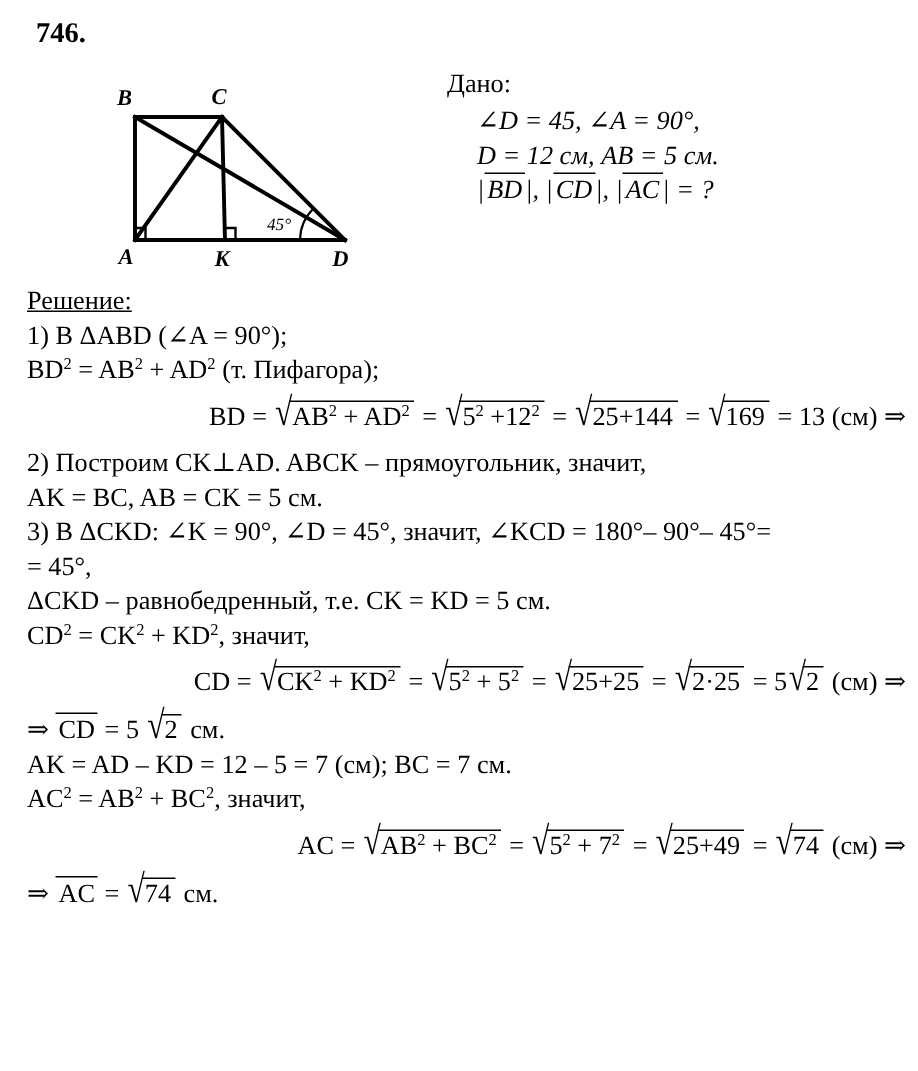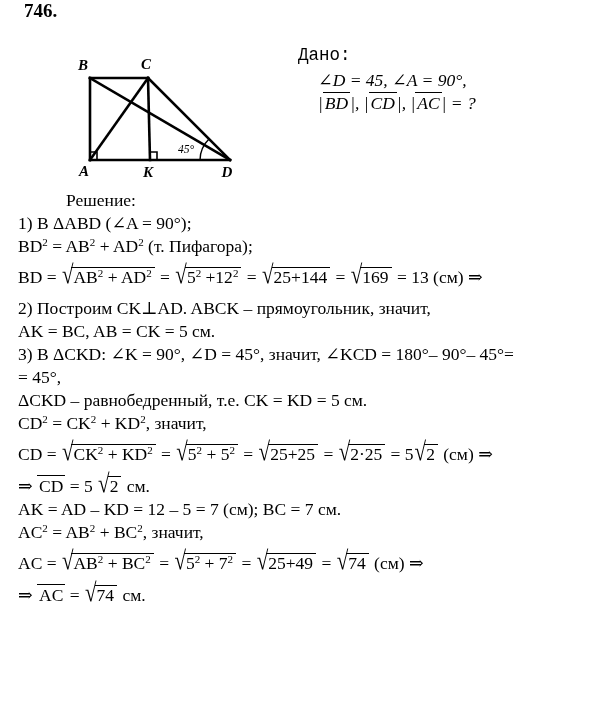--- a/index.html
+++ b/index.html
@@ -5,38 +5,38 @@
   html,body{margin:0;padding:0;background:#ffffff;}
   .page{
     position:relative;
     width:612px;height:714px;
     background:#ffffff;
     color:#000;
     font-family:"Liberation Serif","DejaVu Serif",serif;
     overflow:hidden;
   }
   .problem-number{
-    position:absolute;left:24px;top:0;
+    position:absolute;left:24px;top:12px;
     font-size:19px;font-weight:bold;
   }
   .figure{position:absolute;left:64px;top:48px;}
   .figure line, .figure polyline, .figure path{stroke:#000;fill:none;}
   .figure .side{stroke-width:2.6;stroke-linecap:square;}
   .figure .mark{stroke-width:1.6;}
   .figure .arc{stroke-width:1.4;}
   .figure text{fill:#000;font-family:"Liberation Serif","DejaVu Serif",serif;
     font-weight:bold;font-style:italic;font-size:15px;}
   .figure text.angle{font-weight:normal;font-size:11.5px;}
   .given{position:absolute;left:298px;top:44px;width:300px;font-size:17.5px;line-height:23.5px;}
-  .given-title{margin-bottom:1px;font-family:Liberation Mono, monospace;}
+  .given-title{margin-bottom:1px;}
   .given .mline{padding-left:20px;font-style:italic;}
   .solution{position:absolute;left:18px;top:188px;width:586px;font-size:17.5px;}
-  .solution-title{line-height:24px;margin-bottom:1px;margin-left:48px;}
+  .solution-title{text-decoration:underline;line-height:24px;margin-bottom:1px;}
   .mline{min-height:23px;line-height:23px;white-space:nowrap;}
-  .mline.tall{padding:7px 0 8px 0;}
+  .mline.tall{padding:7px 0 8px 0;text-align:right;}
   sup{font-size:11px;line-height:0;vertical-align:6px;}
   .vec{display:inline-block;border-top:1.5px solid #000;padding:1px 2px 0 2px;line-height:1.05;}
   .sqrt{display:inline-block;white-space:nowrap;margin:0 1px;}
   .rsign{display:inline-block;font-size:21px;transform:scaleY(1.25);transform-origin:70% 78%;margin-right:-2px;}
   .radicand{display:inline-block;border-top:1.6px solid #000;padding:0 3px 0 2px;line-height:1.1;}
 </style>
 </head>
 <body>
 
 <div class="page">
@@ -63,20 +63,21 @@
     <text x="20" y="128" text-anchor="middle">A</text>
     <text x="84" y="129" text-anchor="middle">K</text>
     <text x="163" y="129" text-anchor="middle">D</text>
     <text class="angle" x="122" y="105" text-anchor="middle">45°</text>
   </svg>
 
   <div class="given">
     <div class="given-title">Дано:</div>
     <div id="given-lines">
         <div class="mline">∠D = 45, ∠A = 90°,</div>
+        <div class="mline">D = 12 см, AB = 5 см.</div>
         <div class="mline">|<span class="vec">BD</span>|, |<span class="vec">CD</span>|, |<span class="vec">AC</span>| = ?</div>
       </div>
   </div>
 
   <div class="solution">
     <span class="solution-title">Решение:</span>
     <div id="solution-lines">
         <div class="mline">1) В ΔABD (∠A = 90°);</div>
         <div class="mline">BD<sup>2</sup> = AB<sup>2</sup> + AD<sup>2</sup> (т. Пифагора);</div>
         <div class="mline tall">BD = <span class="sqrt"><span class="rsign">√</span><span class="radicand">AB<sup>2</sup> + AD<sup>2</sup></span></span> = <span class="sqrt"><span class="rsign">√</span><span class="radicand">5<sup>2</sup> +12<sup>2</sup></span></span> = <span class="sqrt"><span class="rsign">√</span><span class="radicand">25+144</span></span> = <span class="sqrt"><span class="rsign">√</span><span class="radicand">169</span></span> = 13 (см) ⇒</div>

